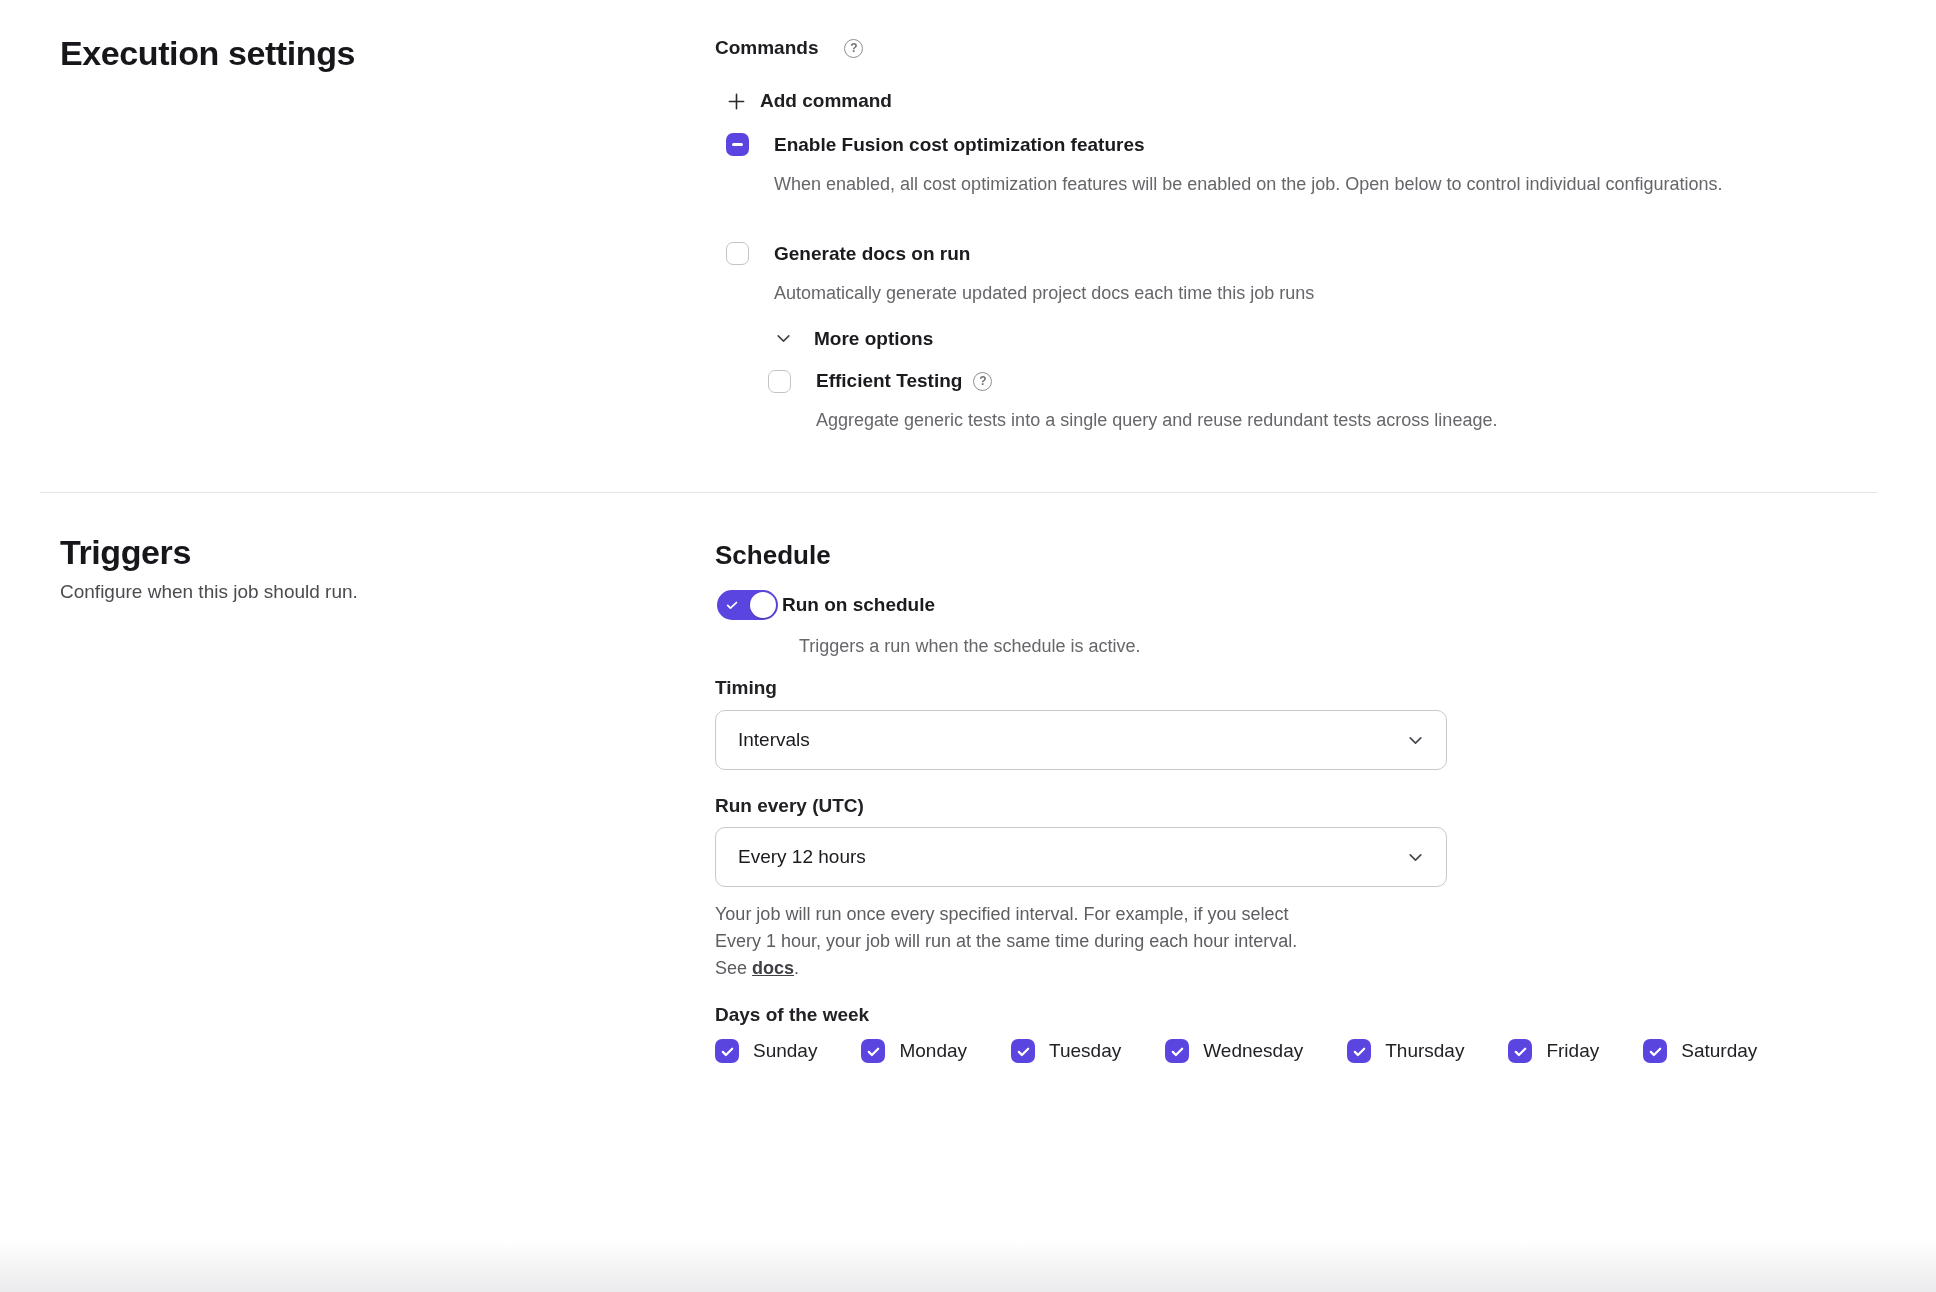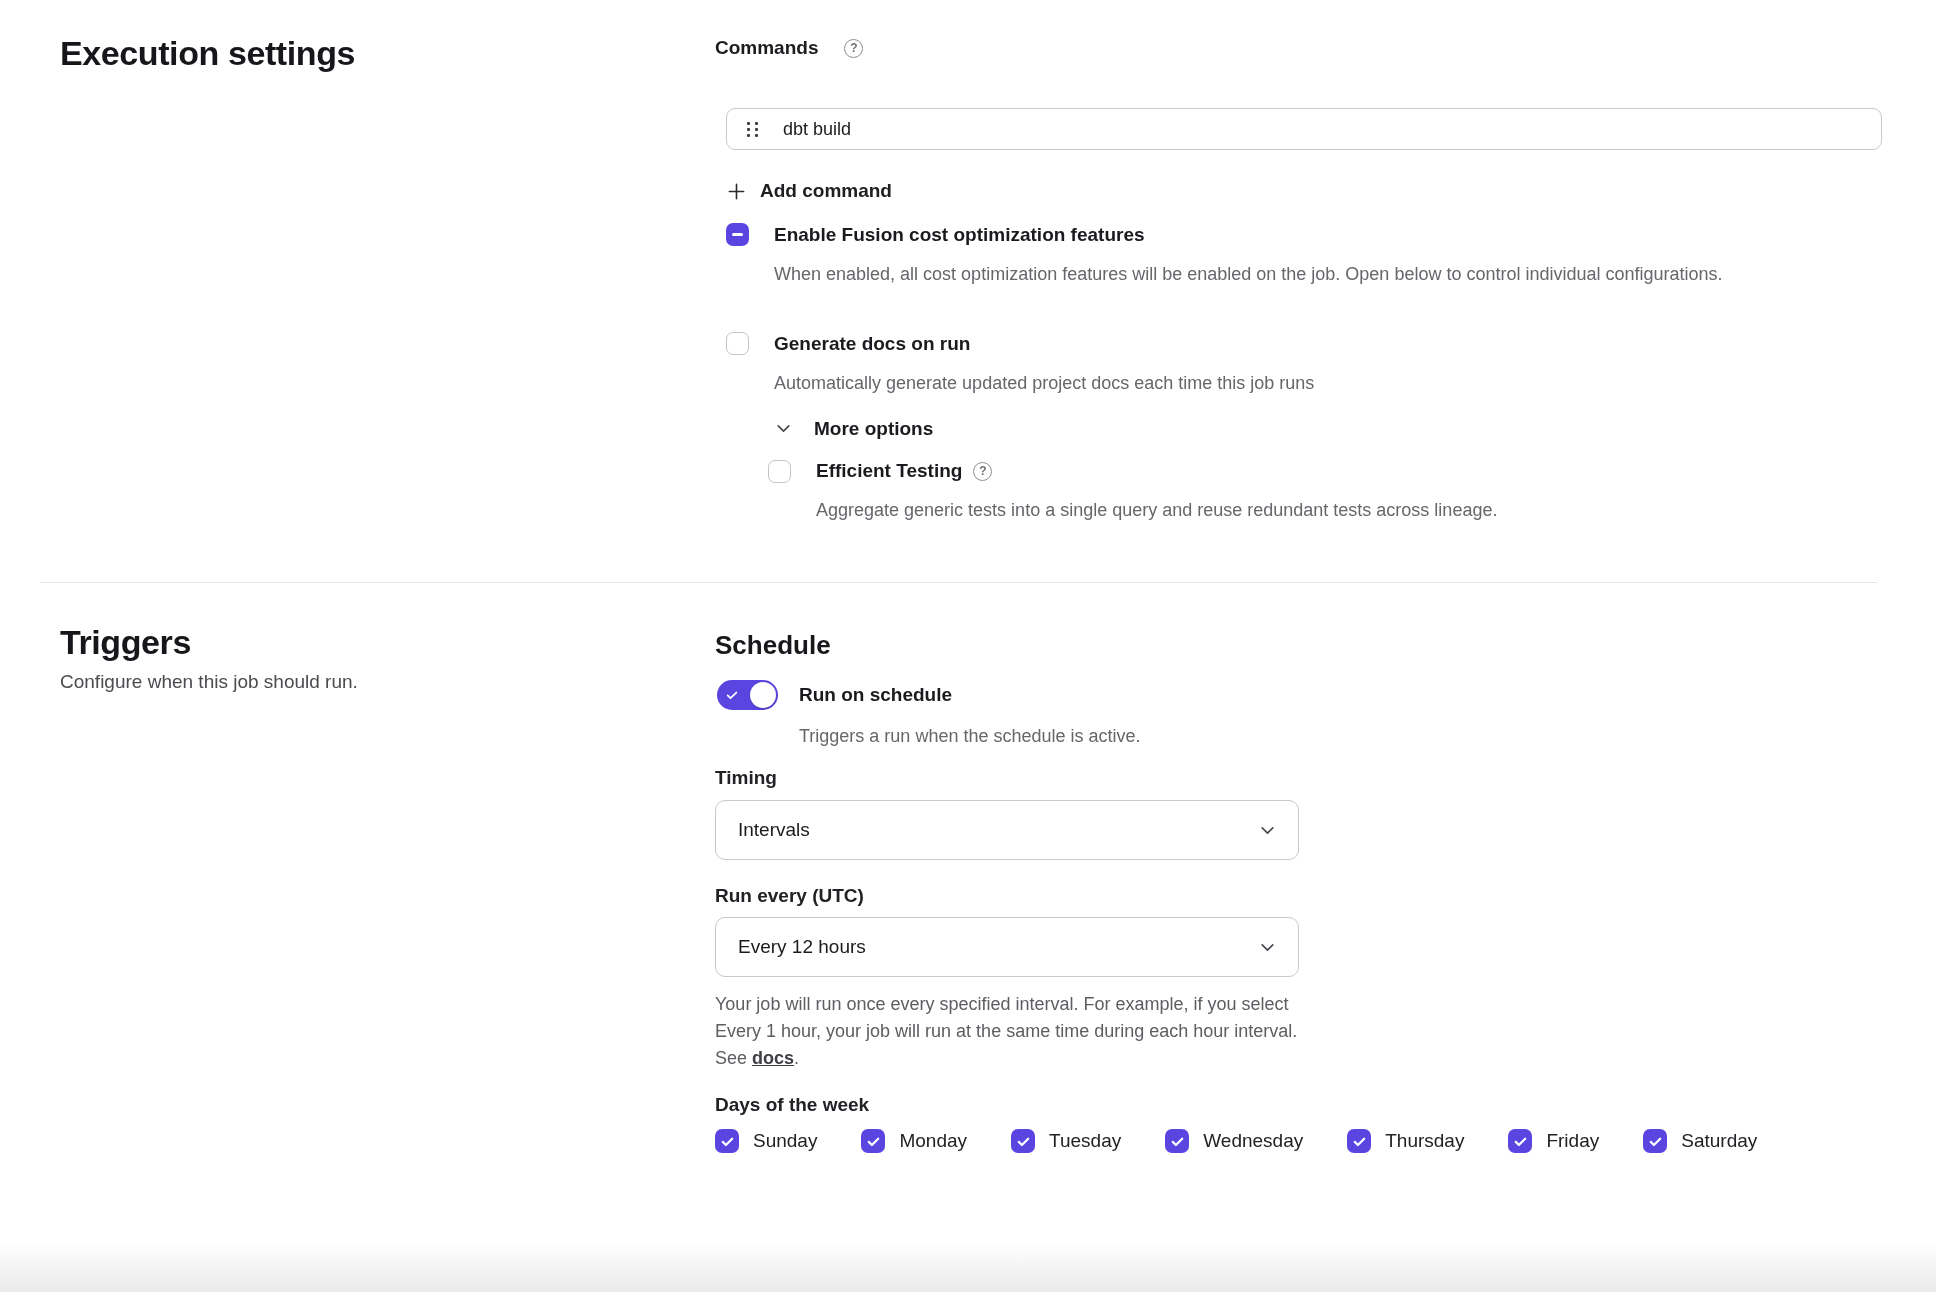--- a/index.html
+++ b/index.html
@@ -73,36 +73,36 @@
     background:none; border:none; font-family:inherit; padding:0;
   }
   .sub-group { margin-left:53px; }
   .mt-state { margin-top:40px; }
   .mt-eff { margin-top:18px; }
 
   .divider { border:none; border-top:1px solid #e6e6e8; margin:61px 59px 0 40px; height:0; }
 
   .schedule-title { margin-top:46px; font-size:26px; font-weight:600; color:#18181c; line-height:32px; }
 
-  .toggle-row { display:flex; align-items:center; gap:21px; margin-top:19px; margin-left:2px; }
+  .toggle-row { display:flex; align-items:center; gap:4px; margin-top:19px; margin-left:2px; }
   .toggle {
     width:61px; height:30px; border-radius:15px; background:#5b45e0; position:relative;
     cursor:pointer; flex-shrink:0;
   }
   .toggle .tick { position:absolute; left:8px; top:8px; }
   .toggle .knob {
     position:absolute; right:2px; top:2px; width:26px; height:26px; border-radius:50%;
     background:#fff; box-shadow:0 1px 2px rgba(0,0,0,.2);
   }
   .toggle-label { font-size:19px; font-weight:600; color:#1b1b1f; }
   .toggle-desc { margin-left:84px; margin-top:15px; font-size:18px; color:#66666b; line-height:22px; }
 
   .small-label { margin-top:19px; font-size:19px; font-weight:600; color:#222226; line-height:24px; }
   .select {
-    margin-top:10px; width:584px; height:60px; border:1px solid #c9c9cd; border-radius:10px;
+    margin-top:10px; width:732px; height:60px; border:1px solid #c9c9cd; border-radius:10px;
     background:#fff; display:flex; align-items:center; justify-content:space-between;
     padding:0 22px; cursor:pointer;
   }
   .select .value { font-size:19px; color:#1b1b1f; }
   .mt-runevery { margin-top:24px; }
   .select.second { margin-top:9px; }
 
   .helper { margin-top:14px; width:600px; font-size:18px; color:#5d5d62; line-height:27px; }
   .helper a { color:#3e3e44; font-weight:700; text-decoration:underline; cursor:pointer; }
 
@@ -125,31 +125,20 @@
   <div class="left-col">
     <h1 class="h1">Execution settings</h1>
   </div>
   <div class="right-col">
 
     <div class="field-label commands-label">
       <span>Commands</span>
       <span class="help-icon"></span>
     </div>
 
-    <div class="command-input">
-      <span class="drag-handle">
-        <i></i>
-          <i></i>
-          <i></i>
-          <i></i>
-          <i></i>
-          <i></i>
-      </span>
-      <span class="command-text">dbt build</span>
-    </div>
 
     <button class="add-command">
       <span>
         <svg width="19" height="19" viewBox="0 0 20 20">
             <path d="M10 2.5v15M2.5 10h15" stroke="#2a2a2e" stroke-width="1.7" stroke-linecap="round"></path>
           </svg>
       </span>
       <span>Add command</span>
     </button>
 

